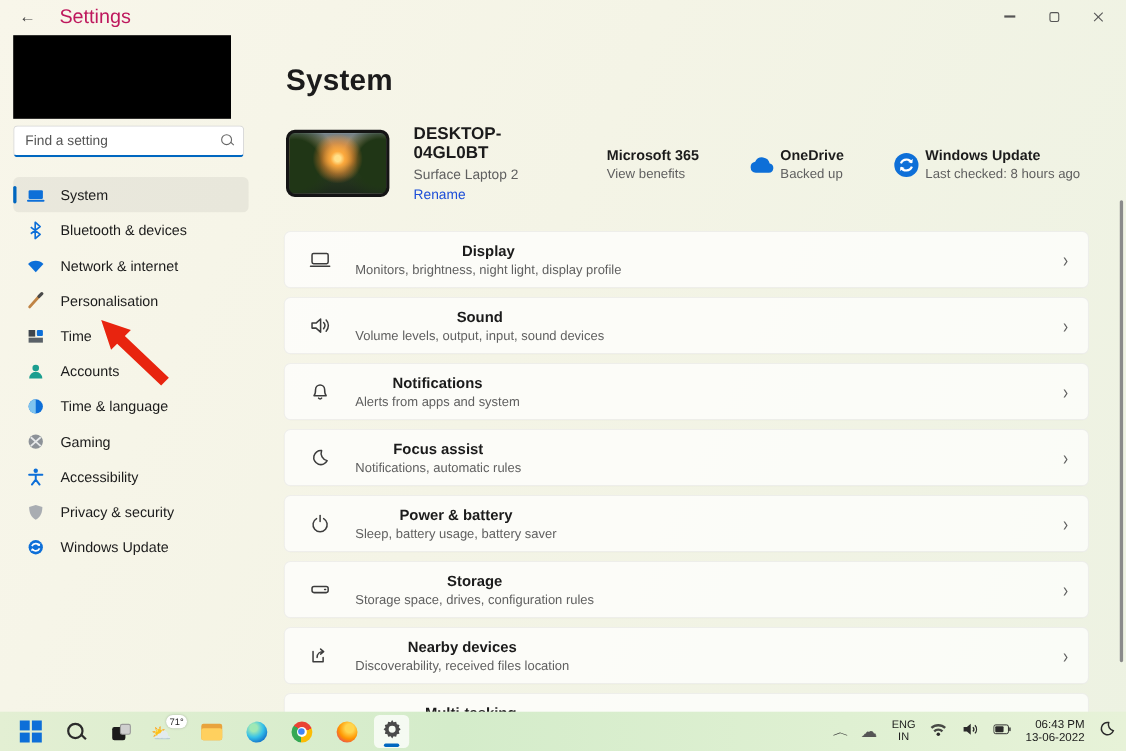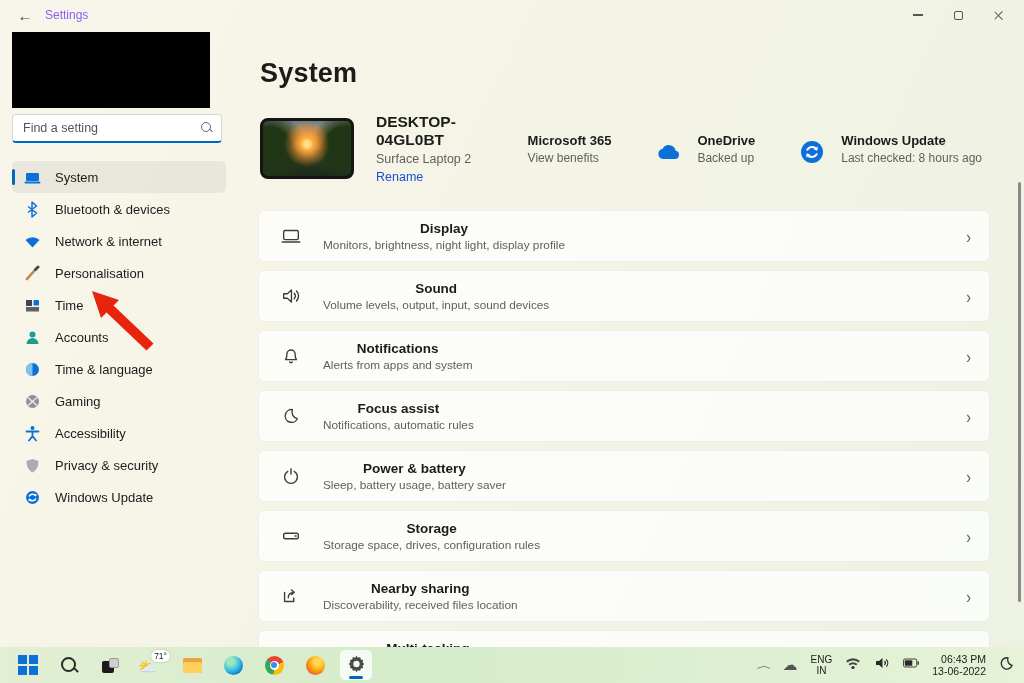--- a/index.html
+++ b/index.html
@@ -6,21 +6,21 @@
   html,body { width:1024px; height:683px; overflow:hidden; }
   body {
     font-family:"Liberation Sans", sans-serif;
     background:linear-gradient(115deg,#f8f6ea 0%,#f4f4e6 45%,#edf2e2 100%);
     color:#1b1b1b; position:relative;
   }
   
   .titlebar { height:30px; display:flex; align-items:center; padding:0 6px 0 12px; }
   .back-btn { width:26px; height:22px; display:flex; align-items:center; justify-content:center;
     color:#444; font-size:15px; cursor:pointer; }
-  .win-title { font-size:12px; margin-left:7px; color:#8b5cf6; }
+  .win-title { font-size:18px; margin-left:16px; color:#be185d; }
   .win-controls { margin-left:auto; display:flex; }
   .win-btn { width:40px; height:26px; display:flex; align-items:center; justify-content:center; color:#555; }
   .glyph-min { width:10px; height:1.4px; background:#555; display:block; }
   .glyph-max { width:9px; height:9px; border:1.3px solid #555; border-radius:2px; display:block; }
   .glyph-close { position:relative; width:11px; height:11px; display:block; }
   .glyph-close::before,.glyph-close::after { content:""; position:absolute; left:5px; top:0; width:1.4px; height:11px; background:#555; }
   .glyph-close::before { transform:rotate(45deg); } .glyph-close::after { transform:rotate(-45deg); }
 
   
   .window-body { display:flex; height:617px; }
@@ -56,21 +56,21 @@
       radial-gradient(circle at 50% 42%, #ffe08a 0 5%, rgba(255,170,60,.95) 12%, rgba(250,140,45,.5) 26%, rgba(0,0,0,0) 42%),
       radial-gradient(circle at 6% 52%, #203616 0 26%, rgba(0,0,0,0) 44%),
       radial-gradient(circle at 94% 48%, #203616 0 24%, rgba(0,0,0,0) 40%),
       linear-gradient(180deg,#6f7f8a 0%,#c9a05a 30%,#e09a40 46%,#54603a 56%,#26351f 76%,#1c291b 100%);
   }
   .device-info { margin-left:22px; }
   .device-name { font-size:15.5px; font-weight:700; margin-bottom:3px; }
   .device-model { font-size:12.5px; color:#5f5f5f; margin-bottom:4px; }
   .rename-link { font-size:12.5px; color:#1d4ed8; cursor:pointer; }
   .status-group { margin-left:auto; display:flex; gap:44px; padding-right:14px; }
-  .status-item { display:flex; align-items:flex-end; gap:16px; }
+  .status-item { display:flex; align-items:center; gap:4px; }
   .status-ico { width:26px; height:26px; margin-top:3px; display:flex; align-items:center; justify-content:center; }
   .status-title { font-size:13px; font-weight:700; margin-bottom:3px; white-space:nowrap; }
   .status-sub { font-size:12px; color:#5f5f5f; white-space:nowrap; }
   .ms-logo { display:grid; grid-template-columns:11px 11px; grid-template-rows:11px 11px; gap:2px; }
   .ms-logo span { display:block; }
 
   
   .settings-list { padding-right:14px;text-align:center; }
   .row { height:52px; margin-bottom:8px; background:rgba(255,255,255,0.72);
     border:1px solid rgba(0,0,0,0.055); border-radius:6px; display:flex; align-items:center;
@@ -385,21 +385,21 @@
         <span class="row-chevron">›</span>
       </div>
       <div class="row">
         <span class="row-ico">
             <svg viewBox="0 0 24 24">
               <path d="M5 8 V18 H15 V14"></path>
               <path d="M9 14 C9 10 12 8 15.5 8 M15.5 8 L12.5 5.5 M15.5 8 L12.5 10.5"></path>
             </svg>
           </span>
         <span class="row-text">
-            <div class="row-title">Nearby sharing</div>
+            <div class="row-title">Nearby devices</div>
             <div class="row-sub">Discoverability, received files location</div>
           </span>
         <span class="row-chevron">›</span>
       </div>
       <div class="row">
         <span class="row-ico">
             <svg viewBox="0 0 24 24">
               <rect x="8" y="5" width="11" height="11" rx="1.5"></rect>
               <path d="M5 8 V17.5 A1.5 1.5 0 0 0 6.5 19 H16"></path>
             </svg>

